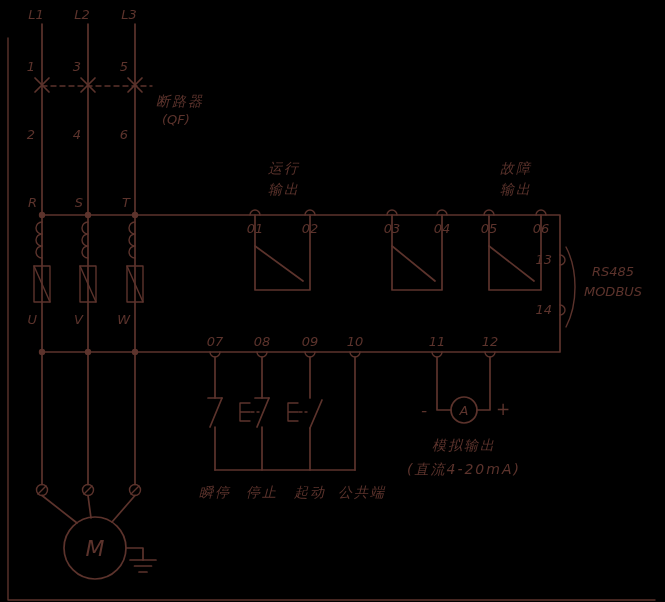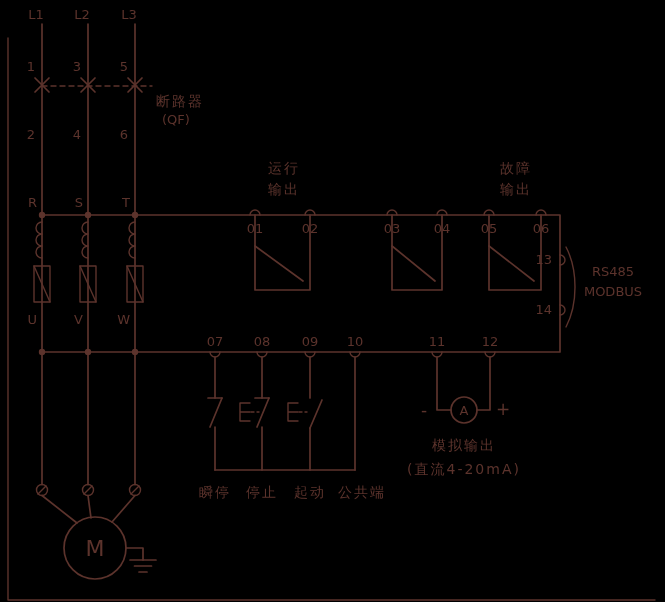--- a/index.html
+++ b/index.html
@@ -1,17 +1,17 @@
 <!DOCTYPE html>
 <html style="--line: #5c332c; --bg: #000000;"><head>
 <meta charset="utf-8">
 <style>
   :root { --line:#5c332c; --bg:#000000; }
   html,body{margin:0;padding:0;background:var(--bg);}
-  .stage{position:relative;width:665px;height:602px;background:var(--bg);overflow:hidden;}
+  .stage{position:relative;width:665px;height:602px;background:var(--bg);overflow:hidden;font-style:italic;}
   svg{display:block;}
   .wire{stroke:var(--line);stroke-width:1.7;fill:none;stroke-linecap:round;stroke-linejoin:round;}
   .thin{stroke-width:1.4;}
   .dash{stroke-dasharray:5 4;}
   .dash2{stroke-dasharray:3 3;}
   .dot{fill:var(--line);stroke:none;}
   .lbl{fill:var(--line);stroke:none;font-family:"DejaVu Sans",sans-serif;font-size:13px;}
   .cn{font-size:14px;letter-spacing:2px;}
   .num{font-size:13px;}
   .big{font-size:22px;}

